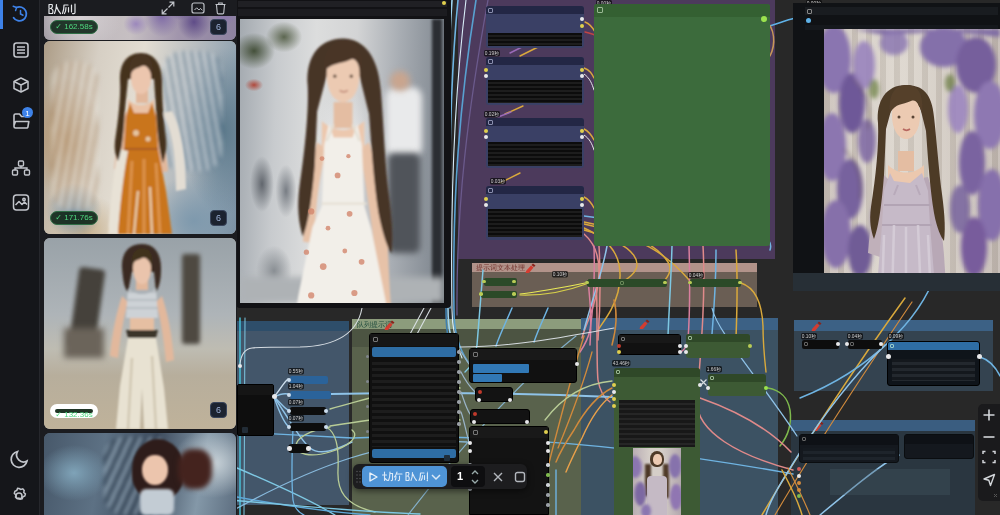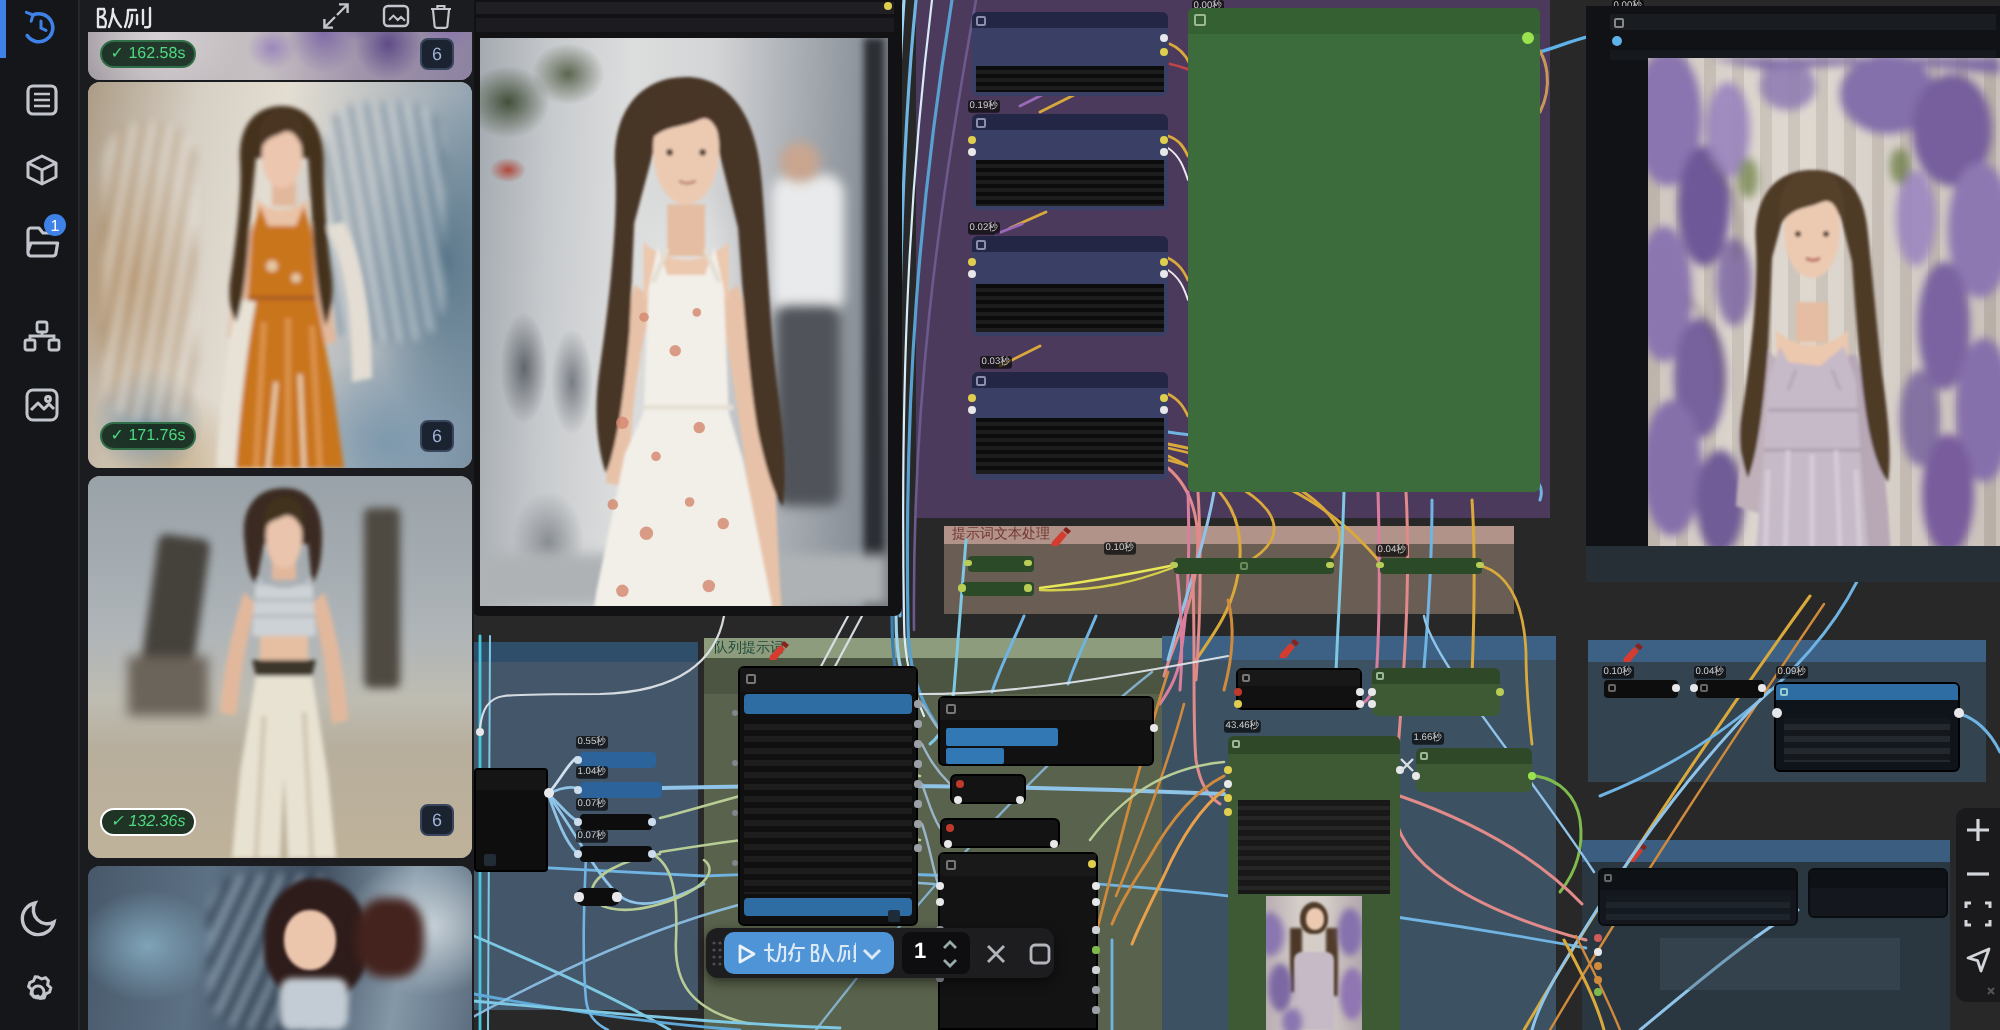--- a/index.html
+++ b/index.html
@@ -758,21 +758,21 @@
           <path d="M84 100 L112 100 L120 150 L124 191 L100 191 L98 150 L96 191 L72 191 L76 148 Z" fill="#e8e2d2"></path>
           <path d="M88 120 L84 191 M108 118 L112 191" stroke="#cfc6b0" stroke-width="2.5" opacity="0.9"></path>
 
           <path d="M98 6 C84 6 77 16 78 30 C79 42 80 50 84 54 L88 34 L110 34 L112 54 C116 48 117 40 117 30 C117 16 111 6 98 6 Z" fill="#3a2c22"></path>
 
           <path d="M89 30 C89 22 92 17 98 17 C104 17 107 22 107 30 C107 39 104 46 98 46 C92 46 89 39 89 30 Z" fill="#eac4ac"></path>
           <path d="M88 28 C86 16 92 10 98 10 C105 10 110 16 108 28 C104 21 102 19 98 20 C93 23 91 21 88 28 Z" fill="#40301f"></path>
         </g>
       </svg>
 
-      <div class="abs" style="left:6px;top:166px;width:48px;height:14px;background:rgba(10,34,20,0.88);border:1px solid #ffffff;border-radius:7px;color:#4fd87f;font-size:8px;line-height:12px;text-align:center;font-style:italic;">✓ 132.36s</div>
+      <div class="abs" style="left:6px;top:166px;width:48px;height:14px;background:rgba(10,34,20,0.88);border:5px solid #ffffff;border-radius:7px;color:#4fd87f;font-size:8px;line-height:12px;text-align:center;">✓ 132.36s</div>
       <div class="abs" style="left:166px;top:164px;width:17px;height:16px;background:#1c2330;border:1px solid #39455c;border-radius:4px;color:#9fb3d9;font-size:9px;line-height:14px;text-align:center;">6</div>
     </div>
 
     <div class="abs" style="left:4px;top:433px;width:192px;height:82px;border-radius:6px 6px 0 0;overflow:hidden;background:#5a6b7a;">
       <div class="abs" style="left:0;top:0;width:192px;height:82px;background:
         radial-gradient(50px 40px at 30px 40px, #7fa3b8 0%, rgba(127,163,184,0) 70%),
         radial-gradient(60px 50px at 170px 30px, #c8d2d8 0%, rgba(200,210,216,0) 70%),
         linear-gradient(100deg, #47586a 0%, #5d7184 30%, #3c4a5c 55%, #8498a8 80%, #5d6e80 100%);"></div>
       <div class="abs" style="left:60px;top:4px;width:70px;height:78px;background:repeating-linear-gradient(115deg,rgba(30,45,62,0.6) 0 4px,rgba(180,200,214,0.45) 4px 9px);filter:blur(2px);border-radius:20px;"></div>
 

